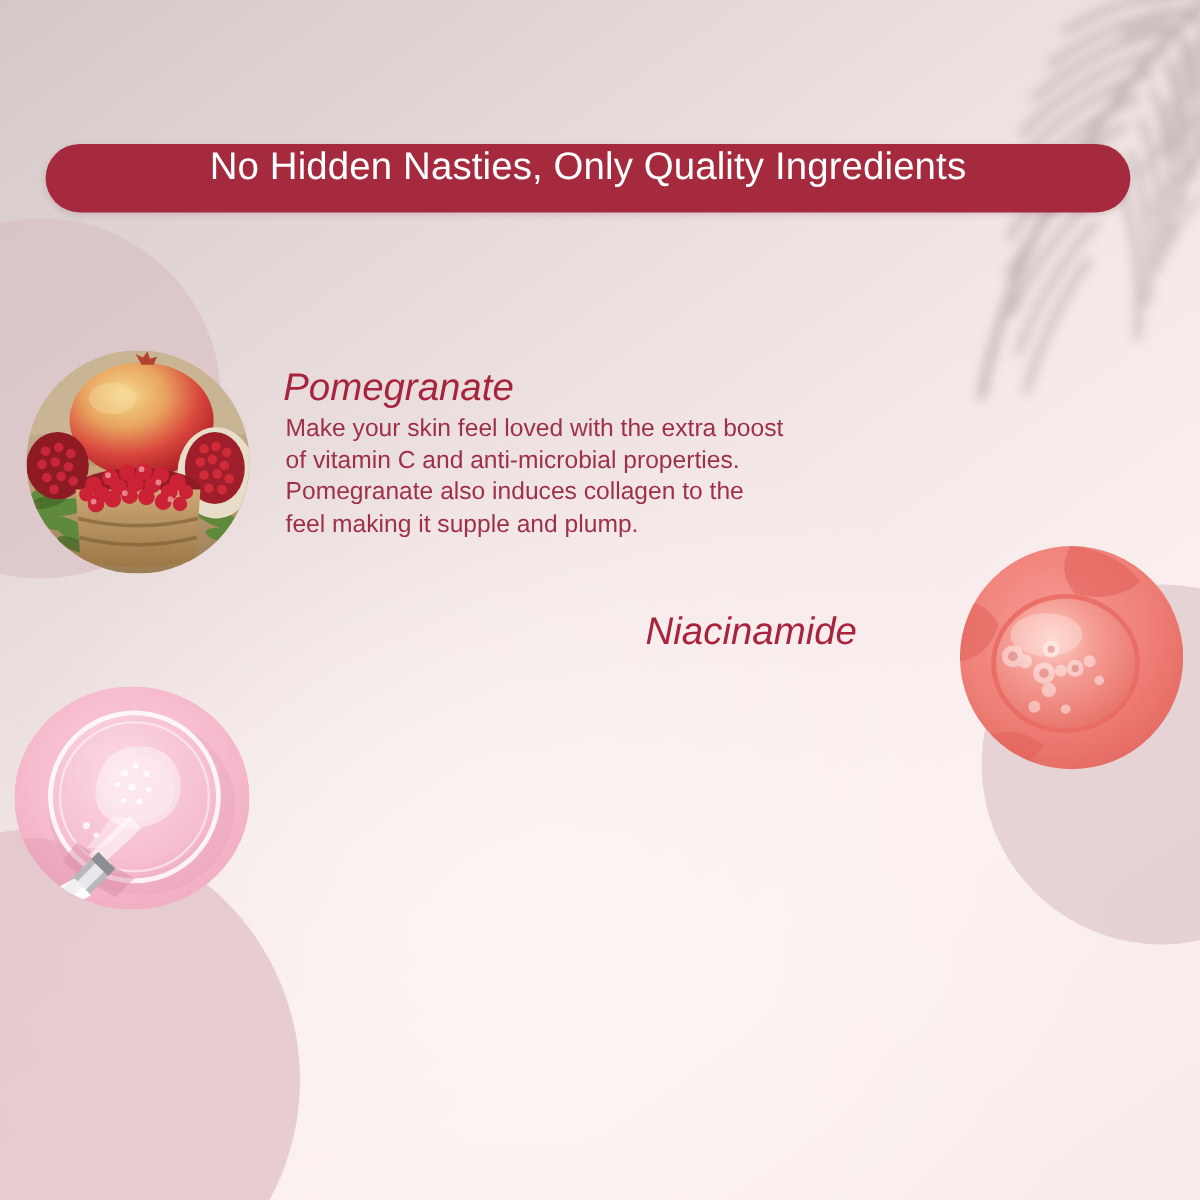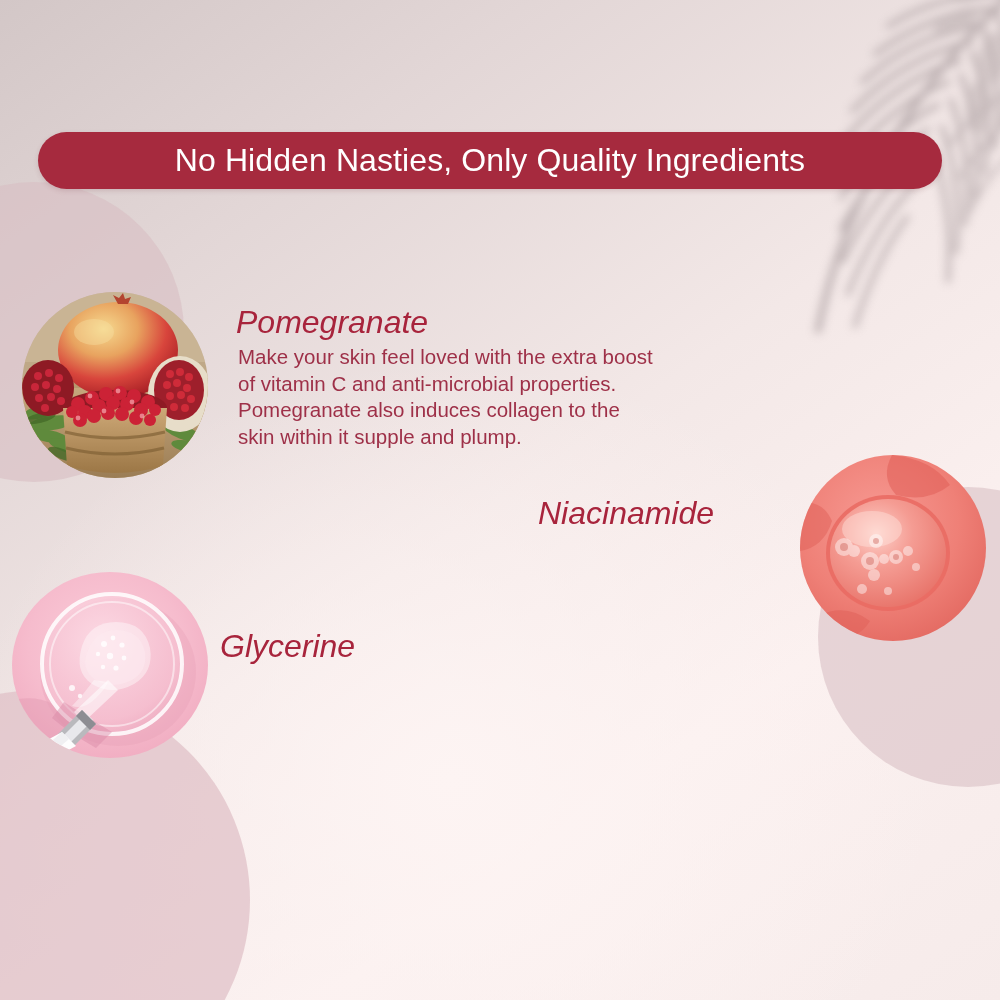--- a/index.html
+++ b/index.html
@@ -58,26 +58,26 @@
     height: 420px;
     opacity: .50;
     filter: blur(5px);
     pointer-events: none;
   }
 
   
   .banner {
     position: absolute;
     left: 38px;
-    top: 132px;
+    top: 120px;
     width: 904px;
     height: 57px;
     border-radius: 30px;
     display: flex;
-    align-items: center;
+    align-items: flex-start;
     justify-content: center;
     box-shadow: 0 2px 5px rgba(120, 60, 70, .18);
   }
   .banner-text {
     color: #ffffff;
     font-size: 32px;
     letter-spacing: .1px;
     white-space: nowrap;
   }
 
@@ -92,21 +92,21 @@
   .body-text {
     position: absolute;
     font-size: 20.5px;
     line-height: 26.5px;
     white-space: pre-line;
   }
 
   #pom-heading { left: 236px; top: 301px; }
   #pom-body    { left: 238px; top: 344px; width: 470px; text-align: left; }
 
-  #nia-heading { left: 538px; top: 492px; }
+  #nia-heading { left: 538px; top: 505px; }
   #nia-body    { left: 180px; top: 531px; width: 573px; text-align: right; }
 
   #gly-heading { left: 220px; top: 625px; }
   #gly-body    { left: 221px; top: 667px; width: 420px; text-align: left; }
 
   
   .photo {
     position: absolute;
     border-radius: 50%;
     overflow: hidden;
@@ -291,21 +291,21 @@
             <circle cx="56" cy="126" r="2.4"></circle>
         </g>
       </g>
     </svg>
   </div>
 
   <h2 class="heading" id="pom-heading" style="color:#A8243C; margin:0; font-weight:400">Pomegranate</h2>
   <p class="body-text" id="pom-body" style="color:#9E3048; margin:0">Make your skin feel loved with the extra boost
 of vitamin C and anti-microbial properties.
 Pomegranate also induces collagen to the
-skin within it supple and plump.</p>
+feel making it supple and plump.</p>
 
   <h2 class="heading" id="nia-heading" style="color:#A8243C; margin:0; font-weight:400">Niacinamide</h2>
 
   <div class="photo" id="photo-niacinamide">
     <svg viewBox="0 0 186 186" aria-hidden="true">
       <defs>
         <radialGradient id="niaBg" cx="42%" cy="36%" r="72%">
           <stop offset="0%" stop-color="#f79a93"></stop>
           <stop offset="60%" stop-color="#ef8077"></stop>
           <stop offset="100%" stop-color="#e2675f"></stop>
@@ -399,15 +399,14 @@
         <path d="M70 138 L84 152 L60 176 L46 162 Z" fill="#b9b9bd"></path>
         <path d="M74 141 L81 148 L58 171 L51 164 Z" fill="#e8e8ec"></path>
         <path d="M70 138 L84 152 L78 158 L64 144 Z" fill="#8d8d93"></path>
 
         <path d="M50 160 L64 174 L42 186 L28 172 Z" fill="#fdfdfd"></path>
         <path d="M50 160 L57 167 L35 186 L28 179 Z" fill="#f0f0f2"></path>
       </g>
     </svg>
   </div>
 
-  <h2 class="heading" id="gly-heading" style="color:#A8243C; margin:0; font-weight:400">Glycerine</h2>
 
 </div>
 
 </body></html>

